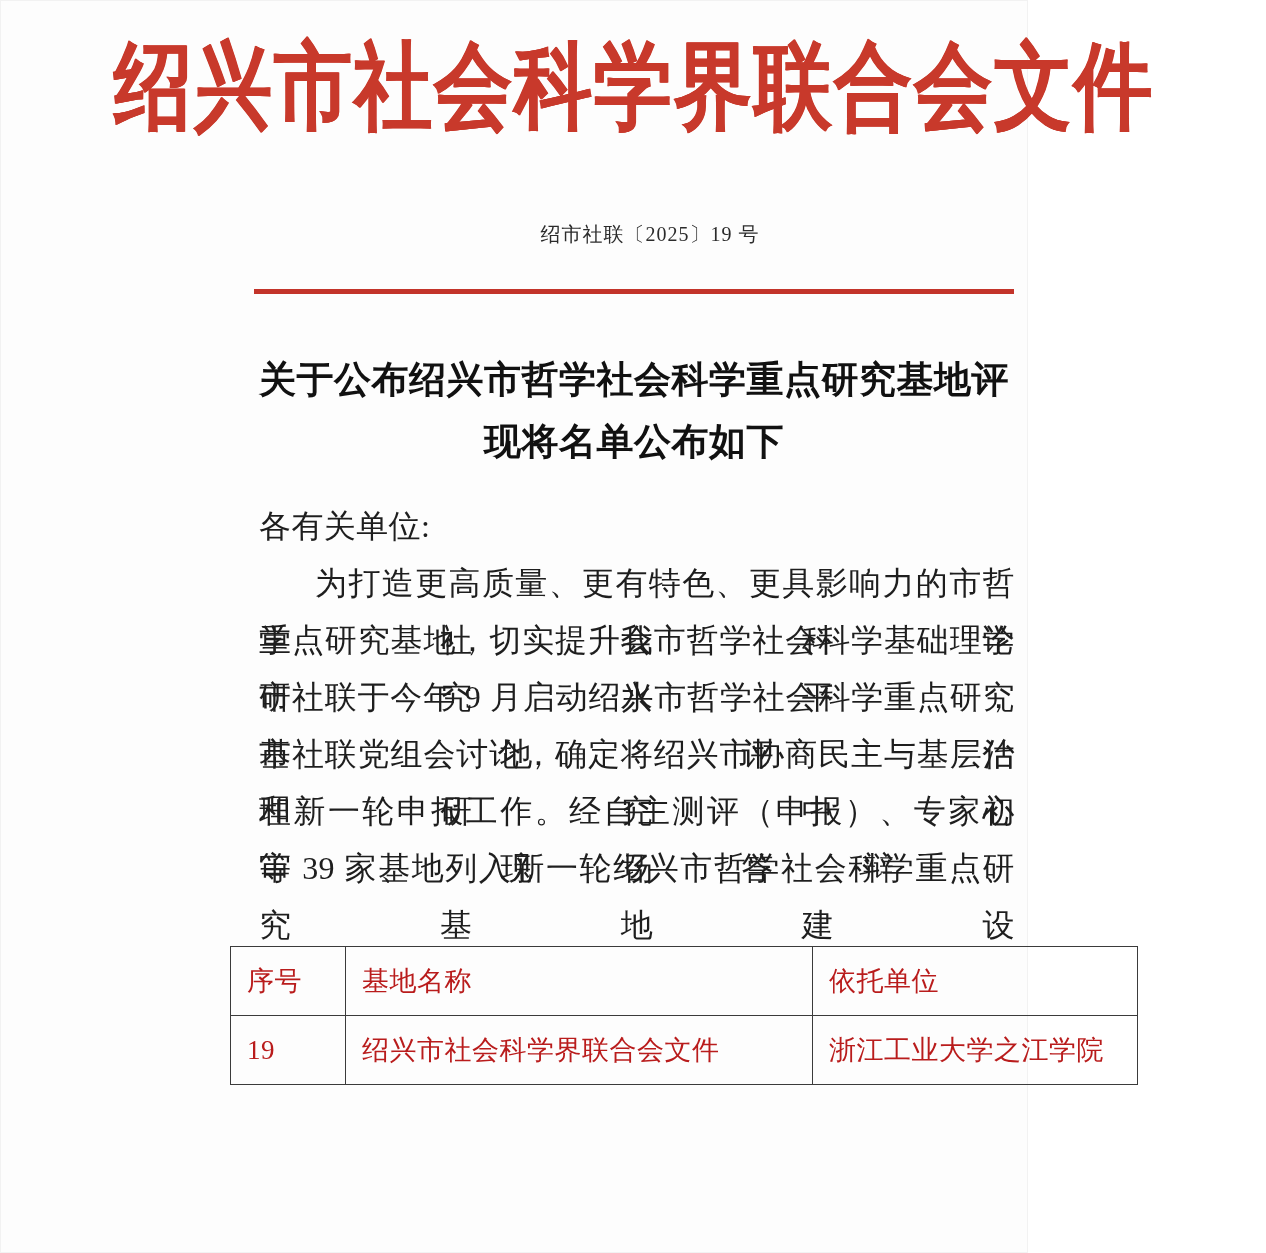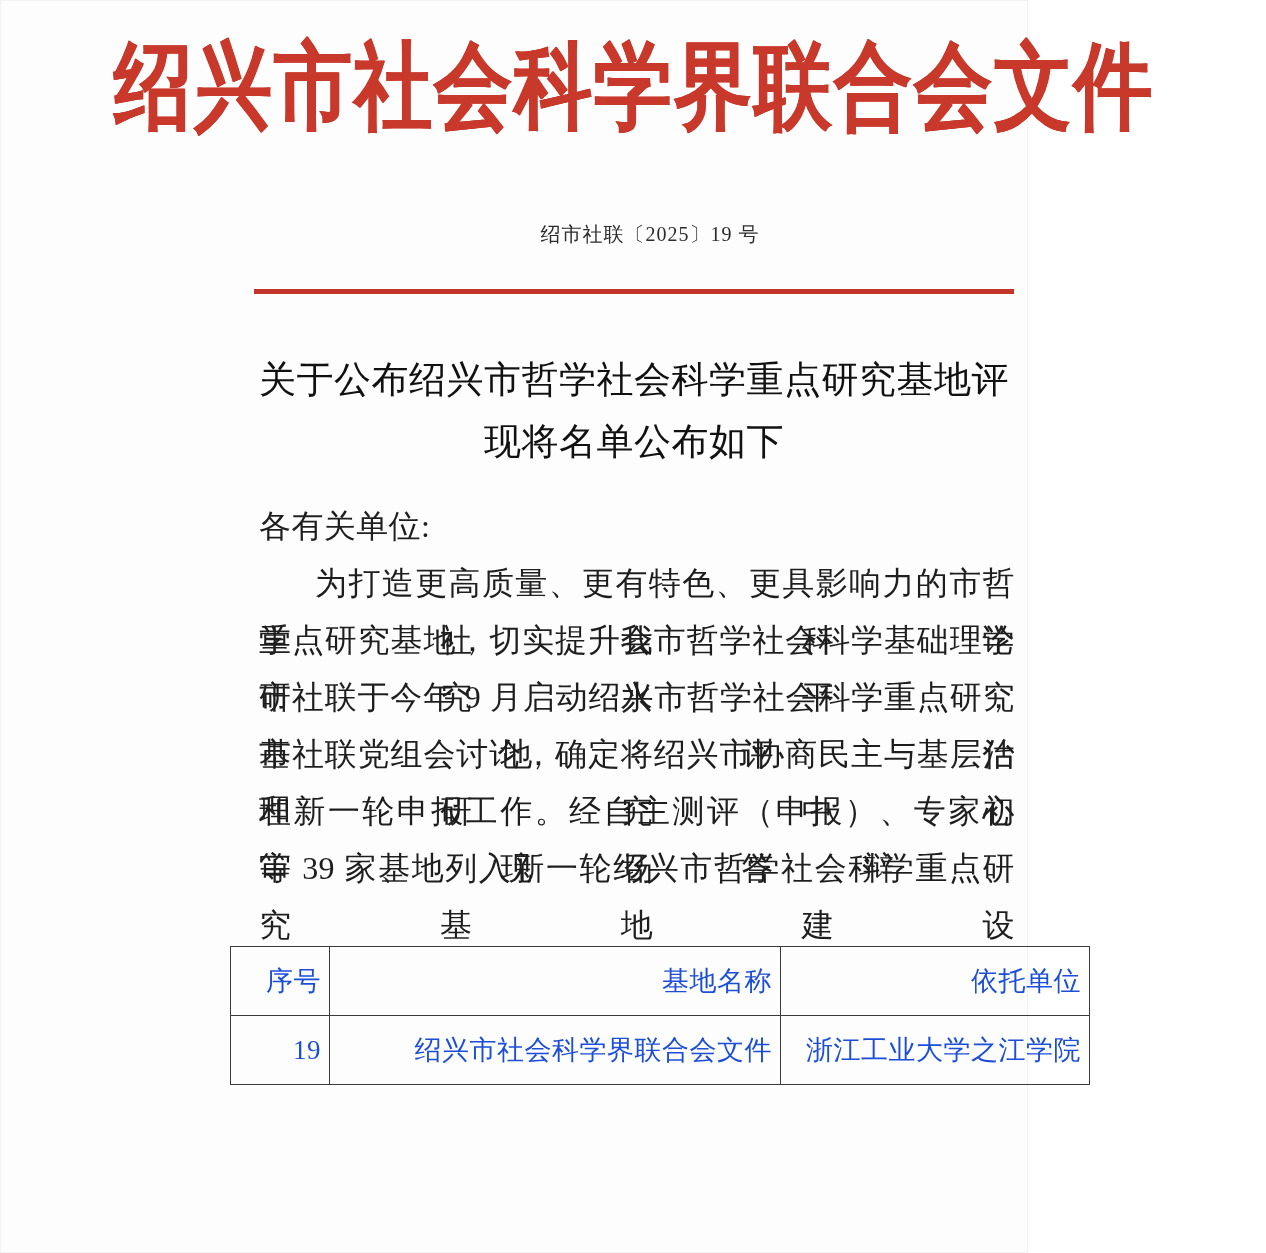--- a/index.html
+++ b/index.html
@@ -72,21 +72,21 @@
 
   
   .doc-title {
     position: absolute;
     left: 253px;
     top: 348px;
     width: 760px;
     text-align: center;
     font-size: 37px;
     line-height: 62px;
-    font-weight: 400;
+    font-weight: 700;
     color: #111111;
     letter-spacing: 0.5px;
   }
 
   
   .body-block {
     position: absolute;
     left: 258px;
     top: 497px;
     width: 756px;
@@ -111,25 +111,25 @@
     left: 229px;
     top: 945px;
     width: 808px;
     border-collapse: collapse;
     table-layout: fixed;
   }
   .result-table td {
     border: 1.5px solid #3b3b3b;
     height: 68px;
     font-size: 27px;
-    color: #1d4ed8;
-    text-align: right;
+    color: #b91c1c;
+    text-align: left;
     vertical-align: middle;
     letter-spacing: 0.5px;
-    padding: 0 8px;
+    padding: 0 16px;
     white-space: nowrap;
     overflow: hidden;
   }
   .col-no    { width: 82px; }
   .col-name  { width: 434px; }
   .col-org   { width: 292px; }
 </style>
 </head>
 <body>
 

